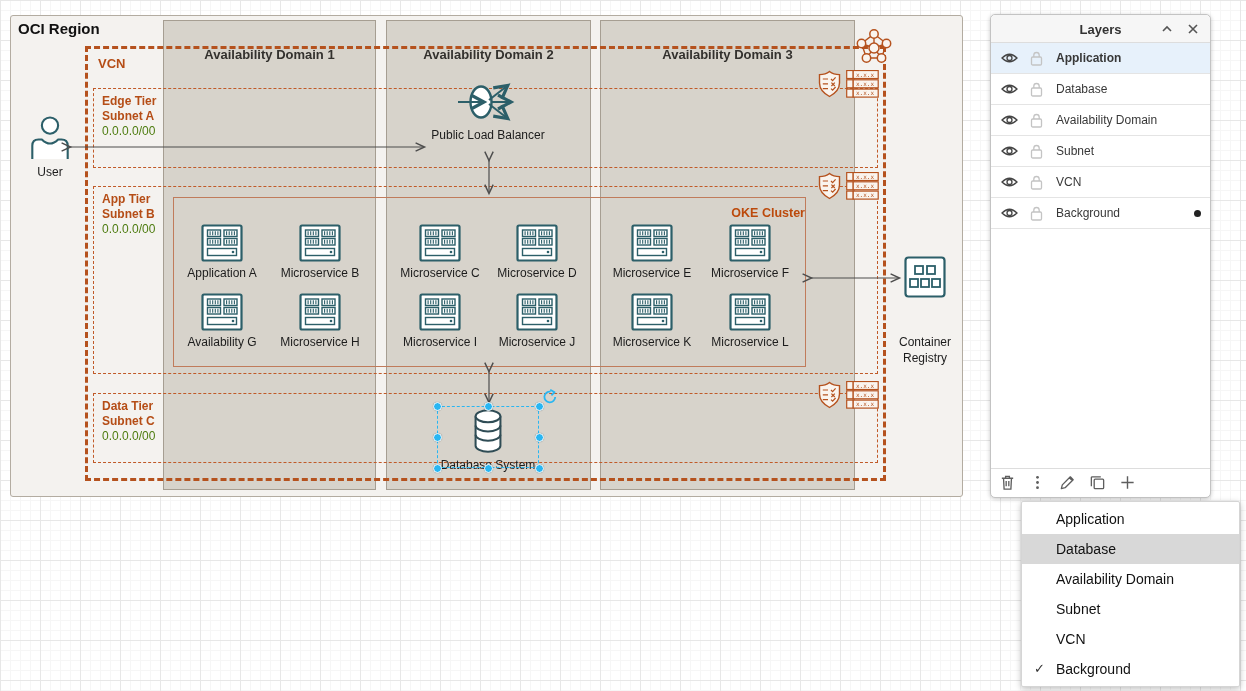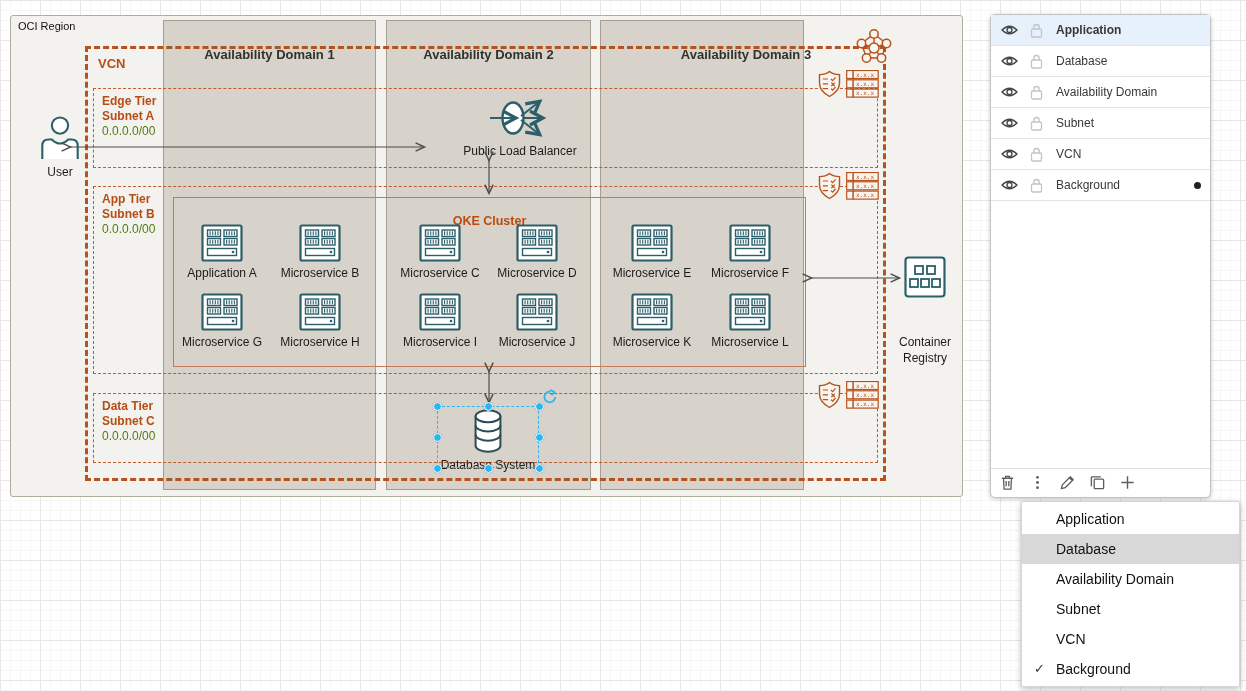--- a/index.html
+++ b/index.html
@@ -17,33 +17,33 @@
       linear-gradient(90deg,#e7e7e7 1px, transparent 1px),
       linear-gradient(#f6f6f6 1px, transparent 1px),
       linear-gradient(90deg,#f6f6f6 1px, transparent 1px);
     background-size:40px 40px,40px 40px,10px 10px,10px 10px;
   }
   .abs{position:absolute;}
 
   
   .region{left:10px;top:15px;width:953px;height:482px;background:var(--region-fill);
     border:1px solid #B3ACA1;border-radius:3px;z-index:1;}
-  .region-label{left:18px;top:20px;font-size:11px;font-weight:normal;color:#111;z-index:6;}
+  .region-label{left:18px;top:20px;font-size:15px;font-weight:bold;color:#111;z-index:6;}
   .ad{top:20px;height:470px;background:var(--ad-fill);border:1px solid #A69E92;z-index:2;}
   .ad-label{width:100%;text-align:center;top:26px;font-size:13px;font-weight:bold;color:#33312E;}
-  .ad1{left:163px;width:213px;} .ad2{left:386px;width:205px;} .ad3{left:600px;width:204px;padding-left:44px;}
+  .ad1{left:163px;width:213px;} .ad2{left:386px;width:205px;} .ad3{left:600px;width:255px;}
   .vcn{left:85px;top:46px;width:801px;height:435px;border:3px dashed var(--accent);z-index:3;}
   .vcn-label{left:10px;top:7px;font-size:13px;font-weight:bold;color:var(--accent-text);}
   .subnet{left:93px;width:785px;border:1px dashed #C05A28;z-index:3;}
   .subnet-edge{top:88px;height:80px;} .subnet-app{top:186px;height:188px;} .subnet-data{top:393px;height:70px;}
   .subnet-label{left:8px;top:5px;font-size:12px;line-height:15px;}
   .subnet-label .tier{font-weight:bold;color:var(--accent-text);white-space:pre-line;}
   .subnet-label .cidr{color:#4d7c0f;}
   .oke{left:173px;top:197px;width:633px;height:170px;border:1px solid #C07B5B;z-index:4;}
-  .oke-label{width:100%;text-align:center;top:16px;font-size:12.5px;font-weight:bold;color:#BC4A0C;}
+  .oke-label{width:100%;text-align:right;top:8px;font-size:12.5px;font-weight:bold;color:#BC4A0C;}
 
   
   .node{display:flex;flex-direction:column;align-items:center;gap:4px;z-index:5;}
   .node .lbl{font-size:12px;color:#1C1C1C;white-space:nowrap;}
   .svg-wrap{line-height:0;}
   #arrow-layer{left:0;top:0;width:970px;height:510px;z-index:5;pointer-events:none;}
 
   
   .sel-rect{left:437px;top:406px;width:102px;height:62px;border:1px dashed var(--sel);z-index:6;}
   .handle{width:9px;height:9px;border-radius:50%;background:var(--sel);border:1px solid #fff;
@@ -116,31 +116,31 @@
     <div class="tier">Data Tier
 Subnet C</div>
     <div class="cidr">0.0.0.0/00</div>
   </div>
 </div>
 
 <div class="abs oke">
   <div class="abs oke-label">OKE Cluster</div>
 </div>
 
-<div class="abs node" style="left:32px;top:115px;width:56px;">
+<div class="abs node" style="left:22px;top:115px;width:56px;">
   <span class="svg-wrap">
     <svg width="44" height="46" viewBox="0 0 46 48">
       <circle cx="23" cy="11" r="8.5" fill="#fff" stroke="#2C5F69" stroke-width="2.2"></circle>
       <path d="M4.5 46 V32 Q4.5 25.5 11 25.5 H14.5 Q23 34 31.5 25.5 H35 Q41.5 25.5 41.5 32 V46" fill="#fff" stroke="#2C5F69" stroke-width="2.2" stroke-linejoin="round"></path>
     </svg>
   </span>
   <span class="lbl">User</span>
 </div>
 
-<div class="abs node" style="left:425px;top:96px;width:126px;margin-left:32px;">
+<div class="abs node" style="left:425px;top:80px;width:126px;">
   <span class="svg-wrap">
     <svg width="62" height="44" viewBox="0 0 62 44">
       <defs>
         <marker id="th" markerWidth="9" markerHeight="9" refX="6.5" refY="4" orient="auto">
           <path d="M0.5 0.5 L7 4 L0.5 7.5" fill="none" stroke="#2C5F69" stroke-width="1.6"></path>
         </marker>
       </defs>
       <ellipse cx="24" cy="22" rx="10.5" ry="15.5" fill="#fff" stroke="#2C5F69" stroke-width="2.4"></ellipse>
       <path d="M1 22 H26" fill="none" stroke="#2C5F69" stroke-width="2" marker-end="url(#th)"></path>
       <path d="M32 20 L50 6" fill="none" stroke="#2C5F69" stroke-width="2" marker-end="url(#th)"></path>
@@ -402,21 +402,21 @@
           <line x1="14.3" y1="15.8" x2="14.3" y2="19.7" stroke="#2C5F69" stroke-width="1.1"></line>
           <line x1="16.9" y1="15.8" x2="16.9" y2="19.7" stroke="#2C5F69" stroke-width="1.1"></line>
           <rect x="23" y="14.5" width="13" height="6.5" fill="#fff" stroke="#2C5F69" stroke-width="1.4"></rect>
           <line x1="25.6" y1="15.8" x2="25.6" y2="19.7" stroke="#2C5F69" stroke-width="1.1"></line>
           <line x1="28.2" y1="15.8" x2="28.2" y2="19.7" stroke="#2C5F69" stroke-width="1.1"></line>
           <line x1="30.8" y1="15.8" x2="30.8" y2="19.7" stroke="#2C5F69" stroke-width="1.1"></line>
           <line x1="33.4" y1="15.8" x2="33.4" y2="19.7" stroke="#2C5F69" stroke-width="1.1"></line>
     <rect x="6.5" y="24.5" width="29" height="7" fill="#fff" stroke="#2C5F69" stroke-width="1.4"></rect>
     <circle cx="32" cy="28" r="1.3" fill="#2C5F69"></circle>
         </svg></span>
-      <span class="lbl">Microservice G</span>
+      <span class="lbl">Availability G</span>
     </div>
     <div class="abs node" style="left: 268px; top: 293px; width: 104px;">
       <span class="svg-wrap"><svg width="42" height="38" viewBox="0 0 42 38">
     <rect x="1.5" y="1.5" width="39" height="35" rx="1.5" fill="#fff" stroke="#2C5F69" stroke-width="2.2"></rect>
     <rect x="6.5" y="6" width="13" height="6.5" fill="#fff" stroke="#2C5F69" stroke-width="1.4"></rect>
           <line x1="9.1" y1="7.3" x2="9.1" y2="11.2" stroke="#2C5F69" stroke-width="1.1"></line>
           <line x1="11.7" y1="7.3" x2="11.7" y2="11.2" stroke="#2C5F69" stroke-width="1.1"></line>
           <line x1="14.3" y1="7.3" x2="14.3" y2="11.2" stroke="#2C5F69" stroke-width="1.1"></line>
           <line x1="16.9" y1="7.3" x2="16.9" y2="11.2" stroke="#2C5F69" stroke-width="1.1"></line>
           <rect x="23" y="6" width="13" height="6.5" fill="#fff" stroke="#2C5F69" stroke-width="1.4"></rect>
@@ -621,20 +621,33 @@
       <path d="M0.5 0.5 L8 4 L0.5 7.5" fill="none" stroke="#4D4D4D" stroke-width="1.2"></path>
     </marker>
   </defs>
   <line x1="70" y1="147" x2="424" y2="147" stroke="#4D4D4D" stroke-width="1.2" marker-start="url(#ah)" marker-end="url(#ah)"></line>
   <line x1="489" y1="160" x2="489" y2="193" stroke="#4D4D4D" stroke-width="1.2" marker-start="url(#ah)" marker-end="url(#ah)"></line>
   <line x1="489" y1="371" x2="489" y2="402" stroke="#4D4D4D" stroke-width="1.2" marker-start="url(#ah)" marker-end="url(#ah)"></line>
   <line x1="811" y1="278" x2="899" y2="278" stroke="#4D4D4D" stroke-width="1.2" marker-start="url(#ah)" marker-end="url(#ah)"></line>
 </svg>
 
 <div class="abs panel">
+  <div class="panel-header">
+    <div class="panel-title">Layers</div>
+    <div class="panel-btn" style="right:34px;">
+      <svg width="12" height="12" viewBox="0 0 12 12">
+          <path d="M2 8 L6 4 L10 8" fill="none" stroke="currentColor" stroke-width="1.6"></path>
+        </svg>
+    </div>
+    <div class="panel-btn" style="right:8px;">
+      <svg width="12" height="12" viewBox="0 0 12 12">
+          <path d="M2 2 L10 10 M10 2 L2 10" fill="none" stroke="currentColor" stroke-width="1.6"></path>
+        </svg>
+    </div>
+  </div>
   <div class="panel-rows" id="layer-rows">
       <div class="layer-row selected">
         <span class="layer-eye"><svg width="17" height="12" viewBox="0 0 17 12">
             <path d="M1 6 Q8.5 -1.5 16 6 Q8.5 13.5 1 6 Z" fill="none" stroke="currentColor" stroke-width="1.3"></path>
             <circle cx="8.5" cy="6" r="2.5" fill="none" stroke="currentColor" stroke-width="1.3"></circle>
           </svg></span>
         <span class="layer-lock"><svg width="13" height="15" viewBox="0 0 13 15">
             <rect x="1.5" y="6" width="10" height="8" rx="1.2" fill="none" stroke="currentColor" stroke-width="1.3"></rect>
             <path d="M3.8 6 V4.2 a2.7 2.7 0 0 1 5.4 0 V6" fill="none" stroke="currentColor" stroke-width="1.3"></path>
           </svg></span>

